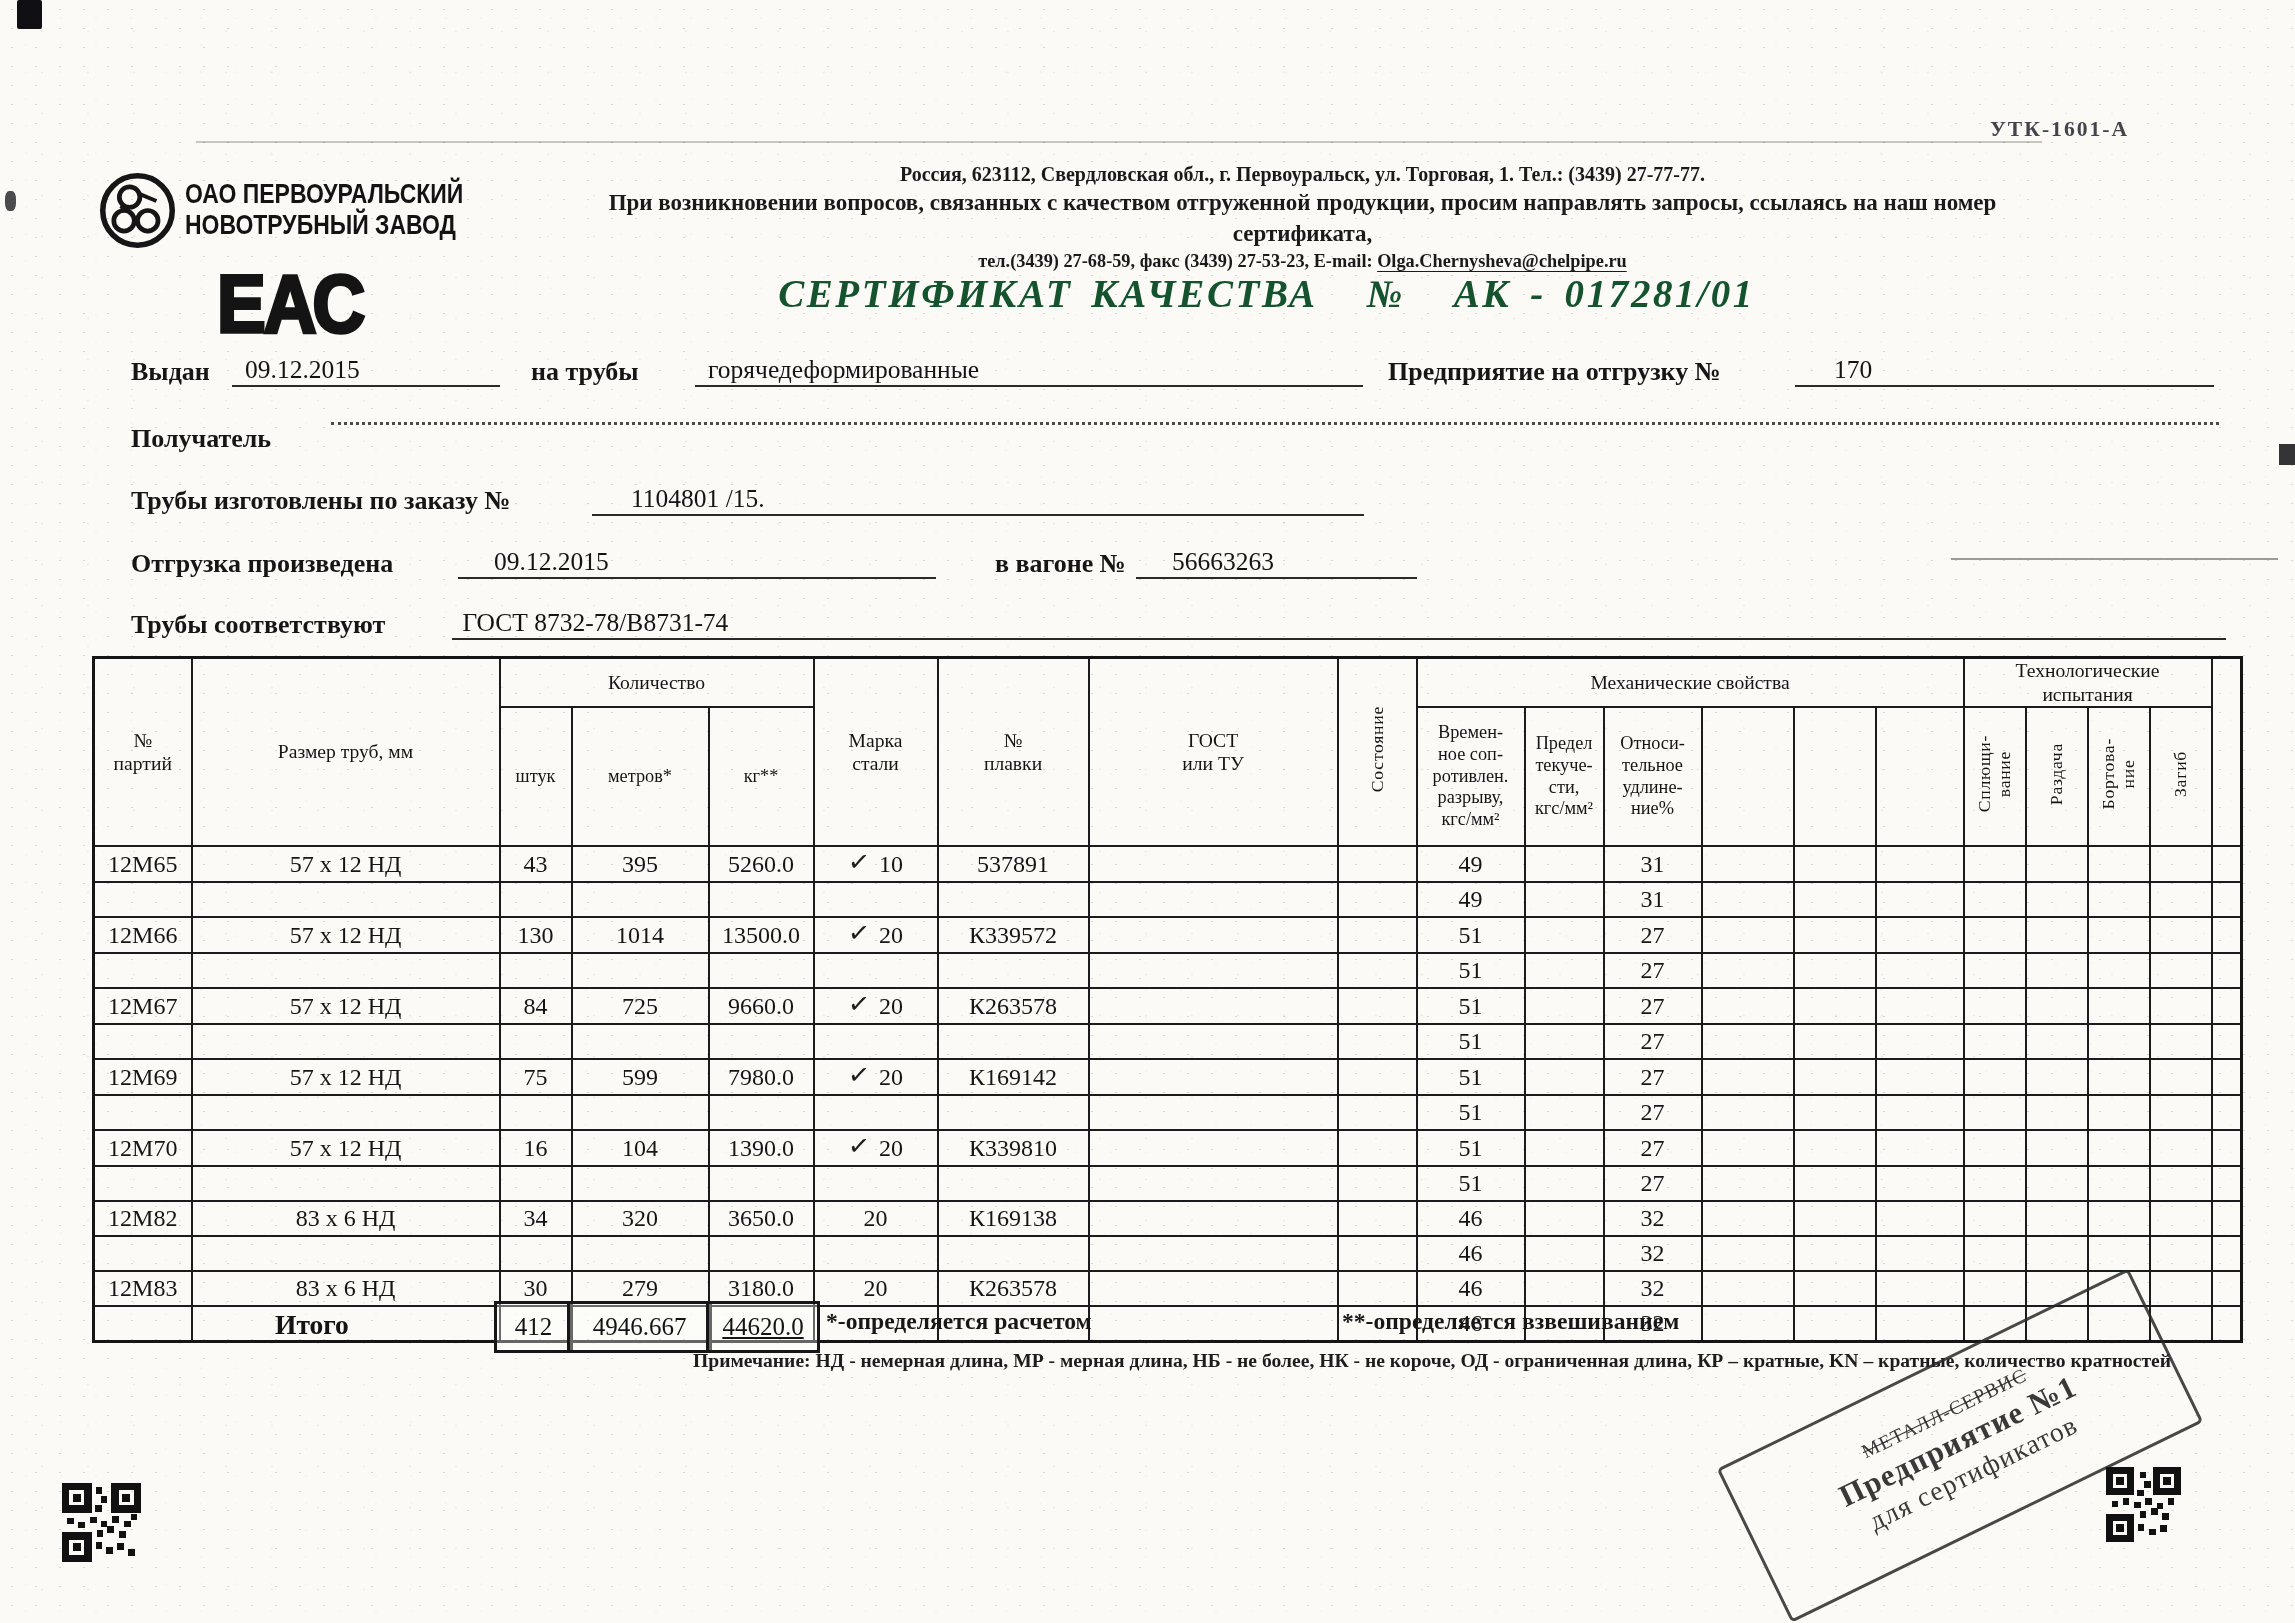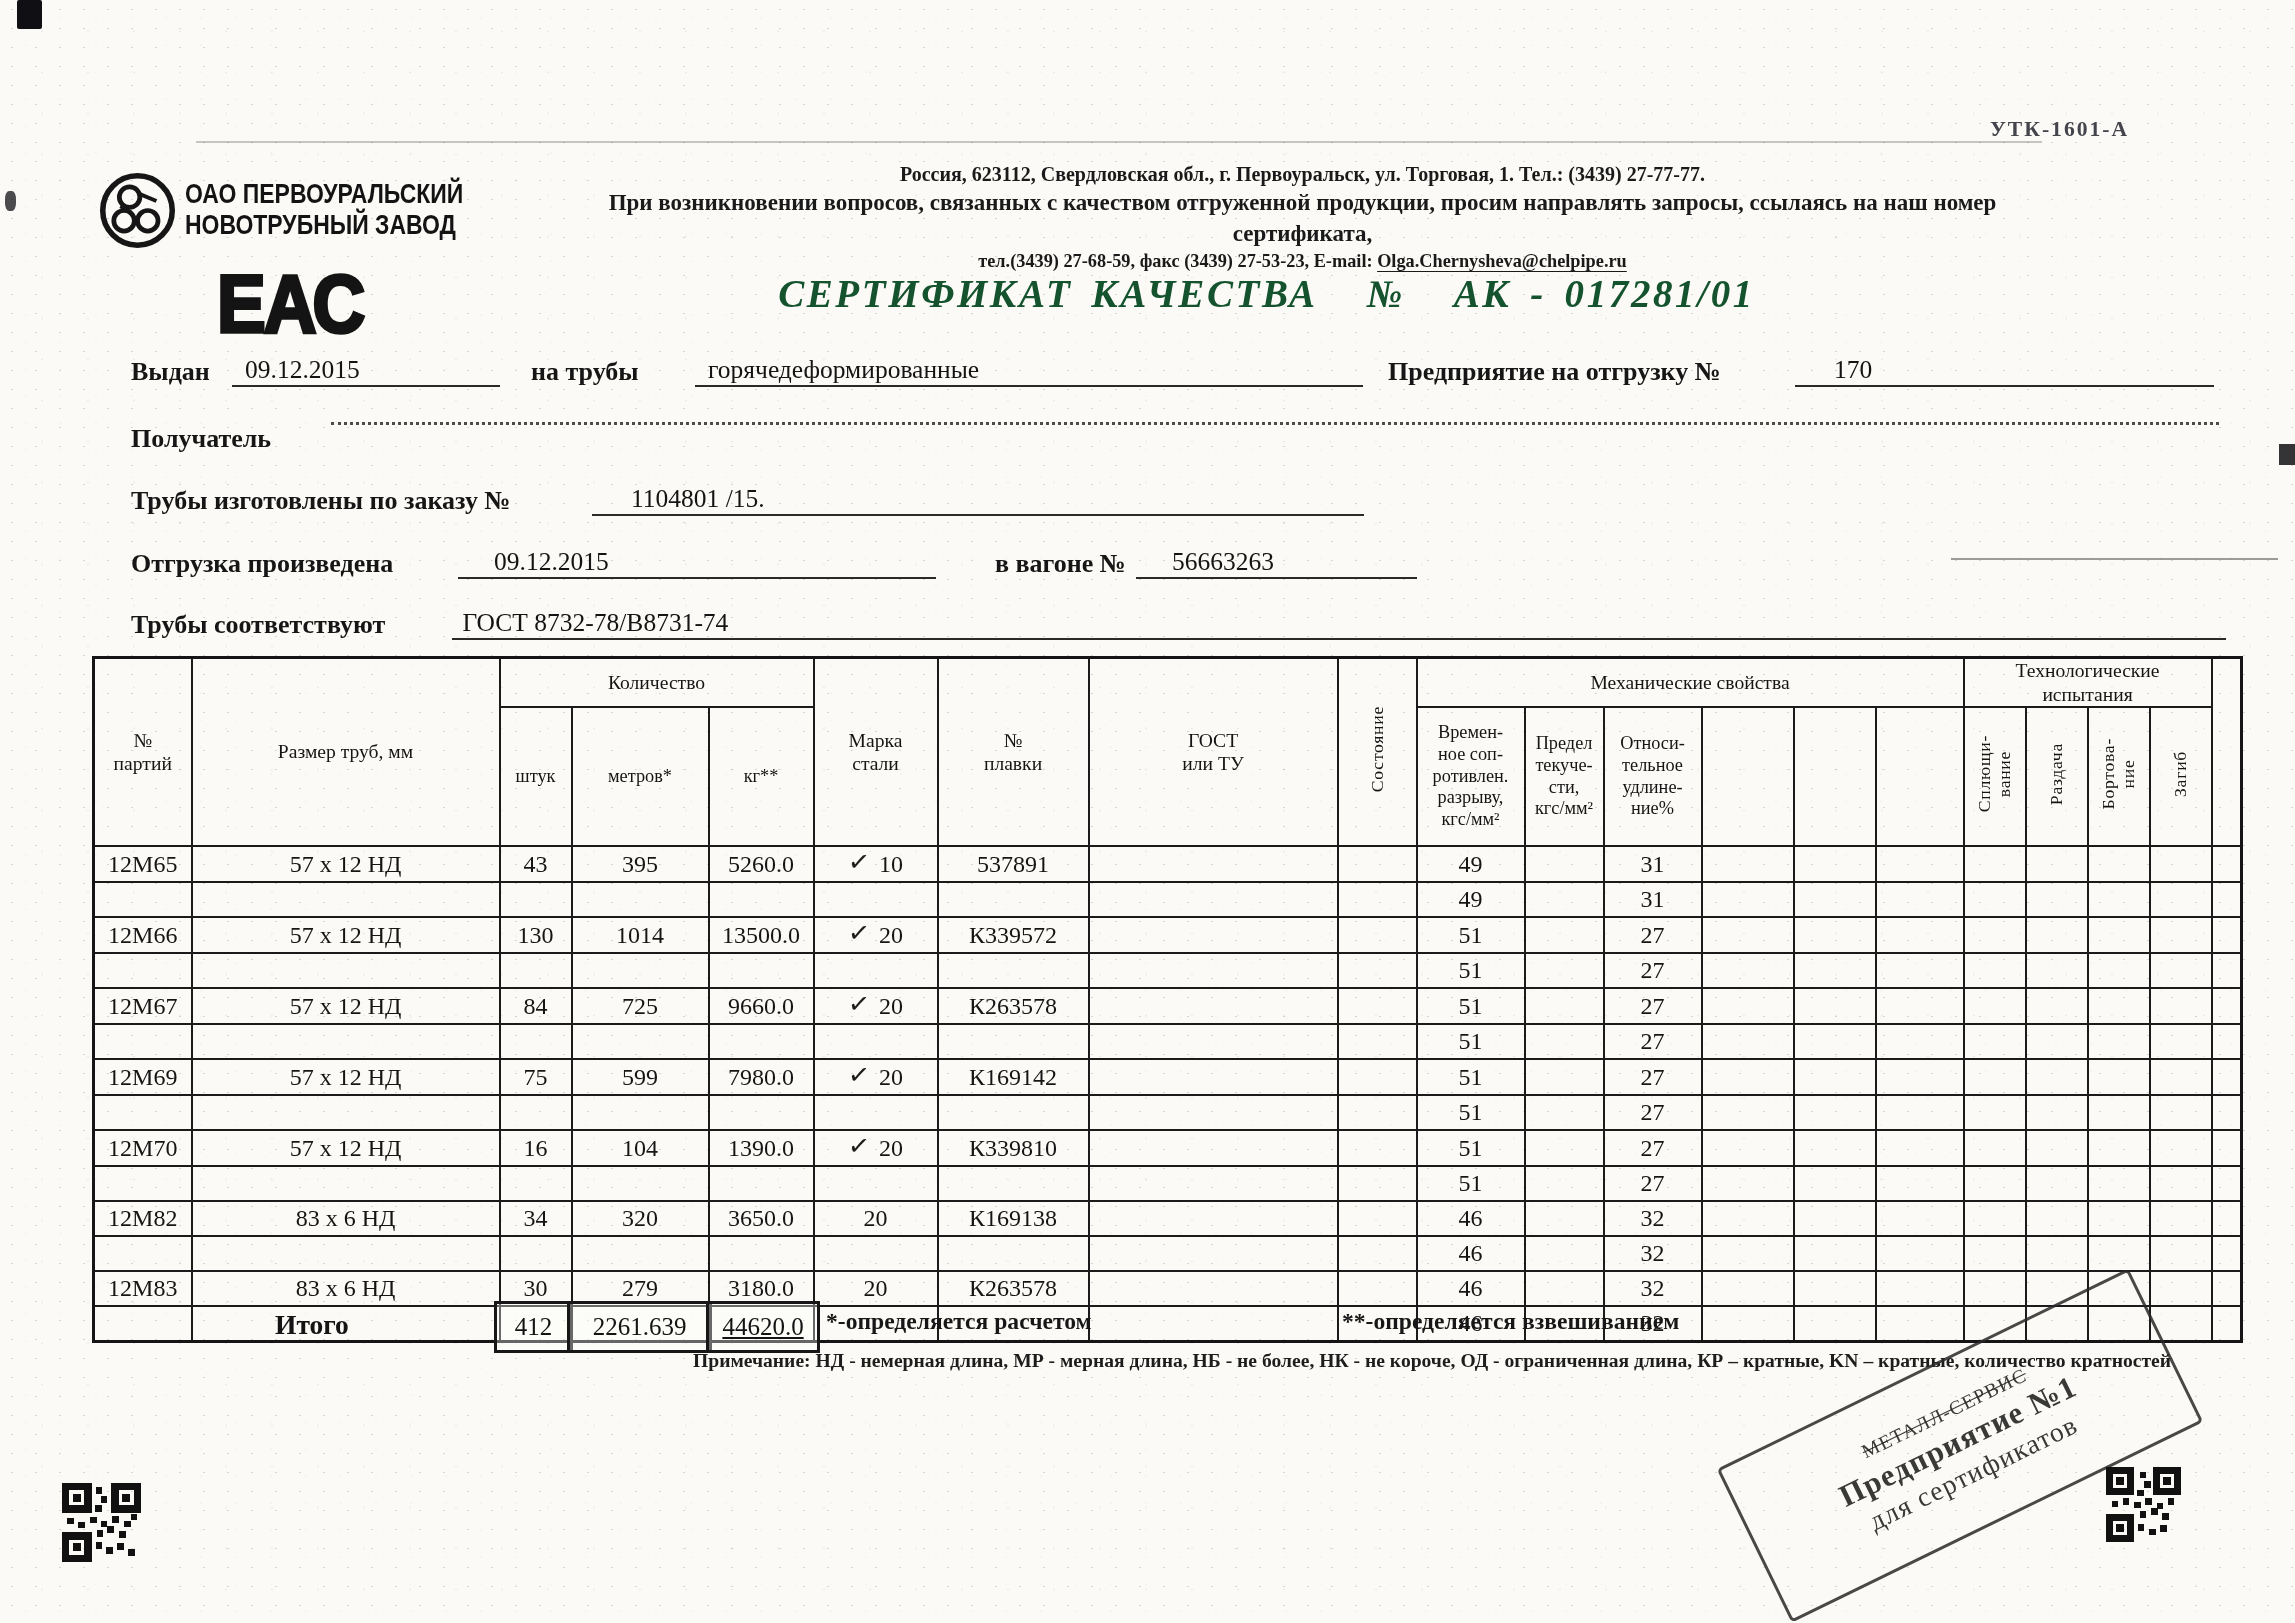--- a/index.html
+++ b/index.html
@@ -525,21 +525,21 @@
             <td></td>
             <td></td>
             <td></td>
           </tr>
         </tbody>
     </table>
   </div>
 
   <span class="abs totals-label">Итого</span>
   <span class="abs tot-box" style="left:494px;width:73px;">412</span>
-  <span class="abs tot-box" style="left:567px;width:139px;">2261.639</span>
+  <span class="abs tot-box" style="left:567px;width:139px;">4946.667</span>
   <span class="abs tot-box" style="left:706px;width:108px;text-decoration:underline;">44620.0</span>
   <span class="abs tot-note" style="left:826px;">*-определяется расчетом</span>
   <span class="abs tot-note" style="left:1342px;">**-определяется взвешиванием</span>
 
   <div class="abs footnote">Примечание: НД - немерная длина, МР - мерная длина, НБ - не более, НК - не короче, ОД - ограниченная длина, КР – кратные, KN – кратные, количество кратностей</div>
 
   <div class="abs stamp">
     <div class="s1">МЕТАЛЛ-СЕРВИС</div>
     <div class="s2">Предприятие  №1</div>
     <div class="s3">для  сертификатов</div>

